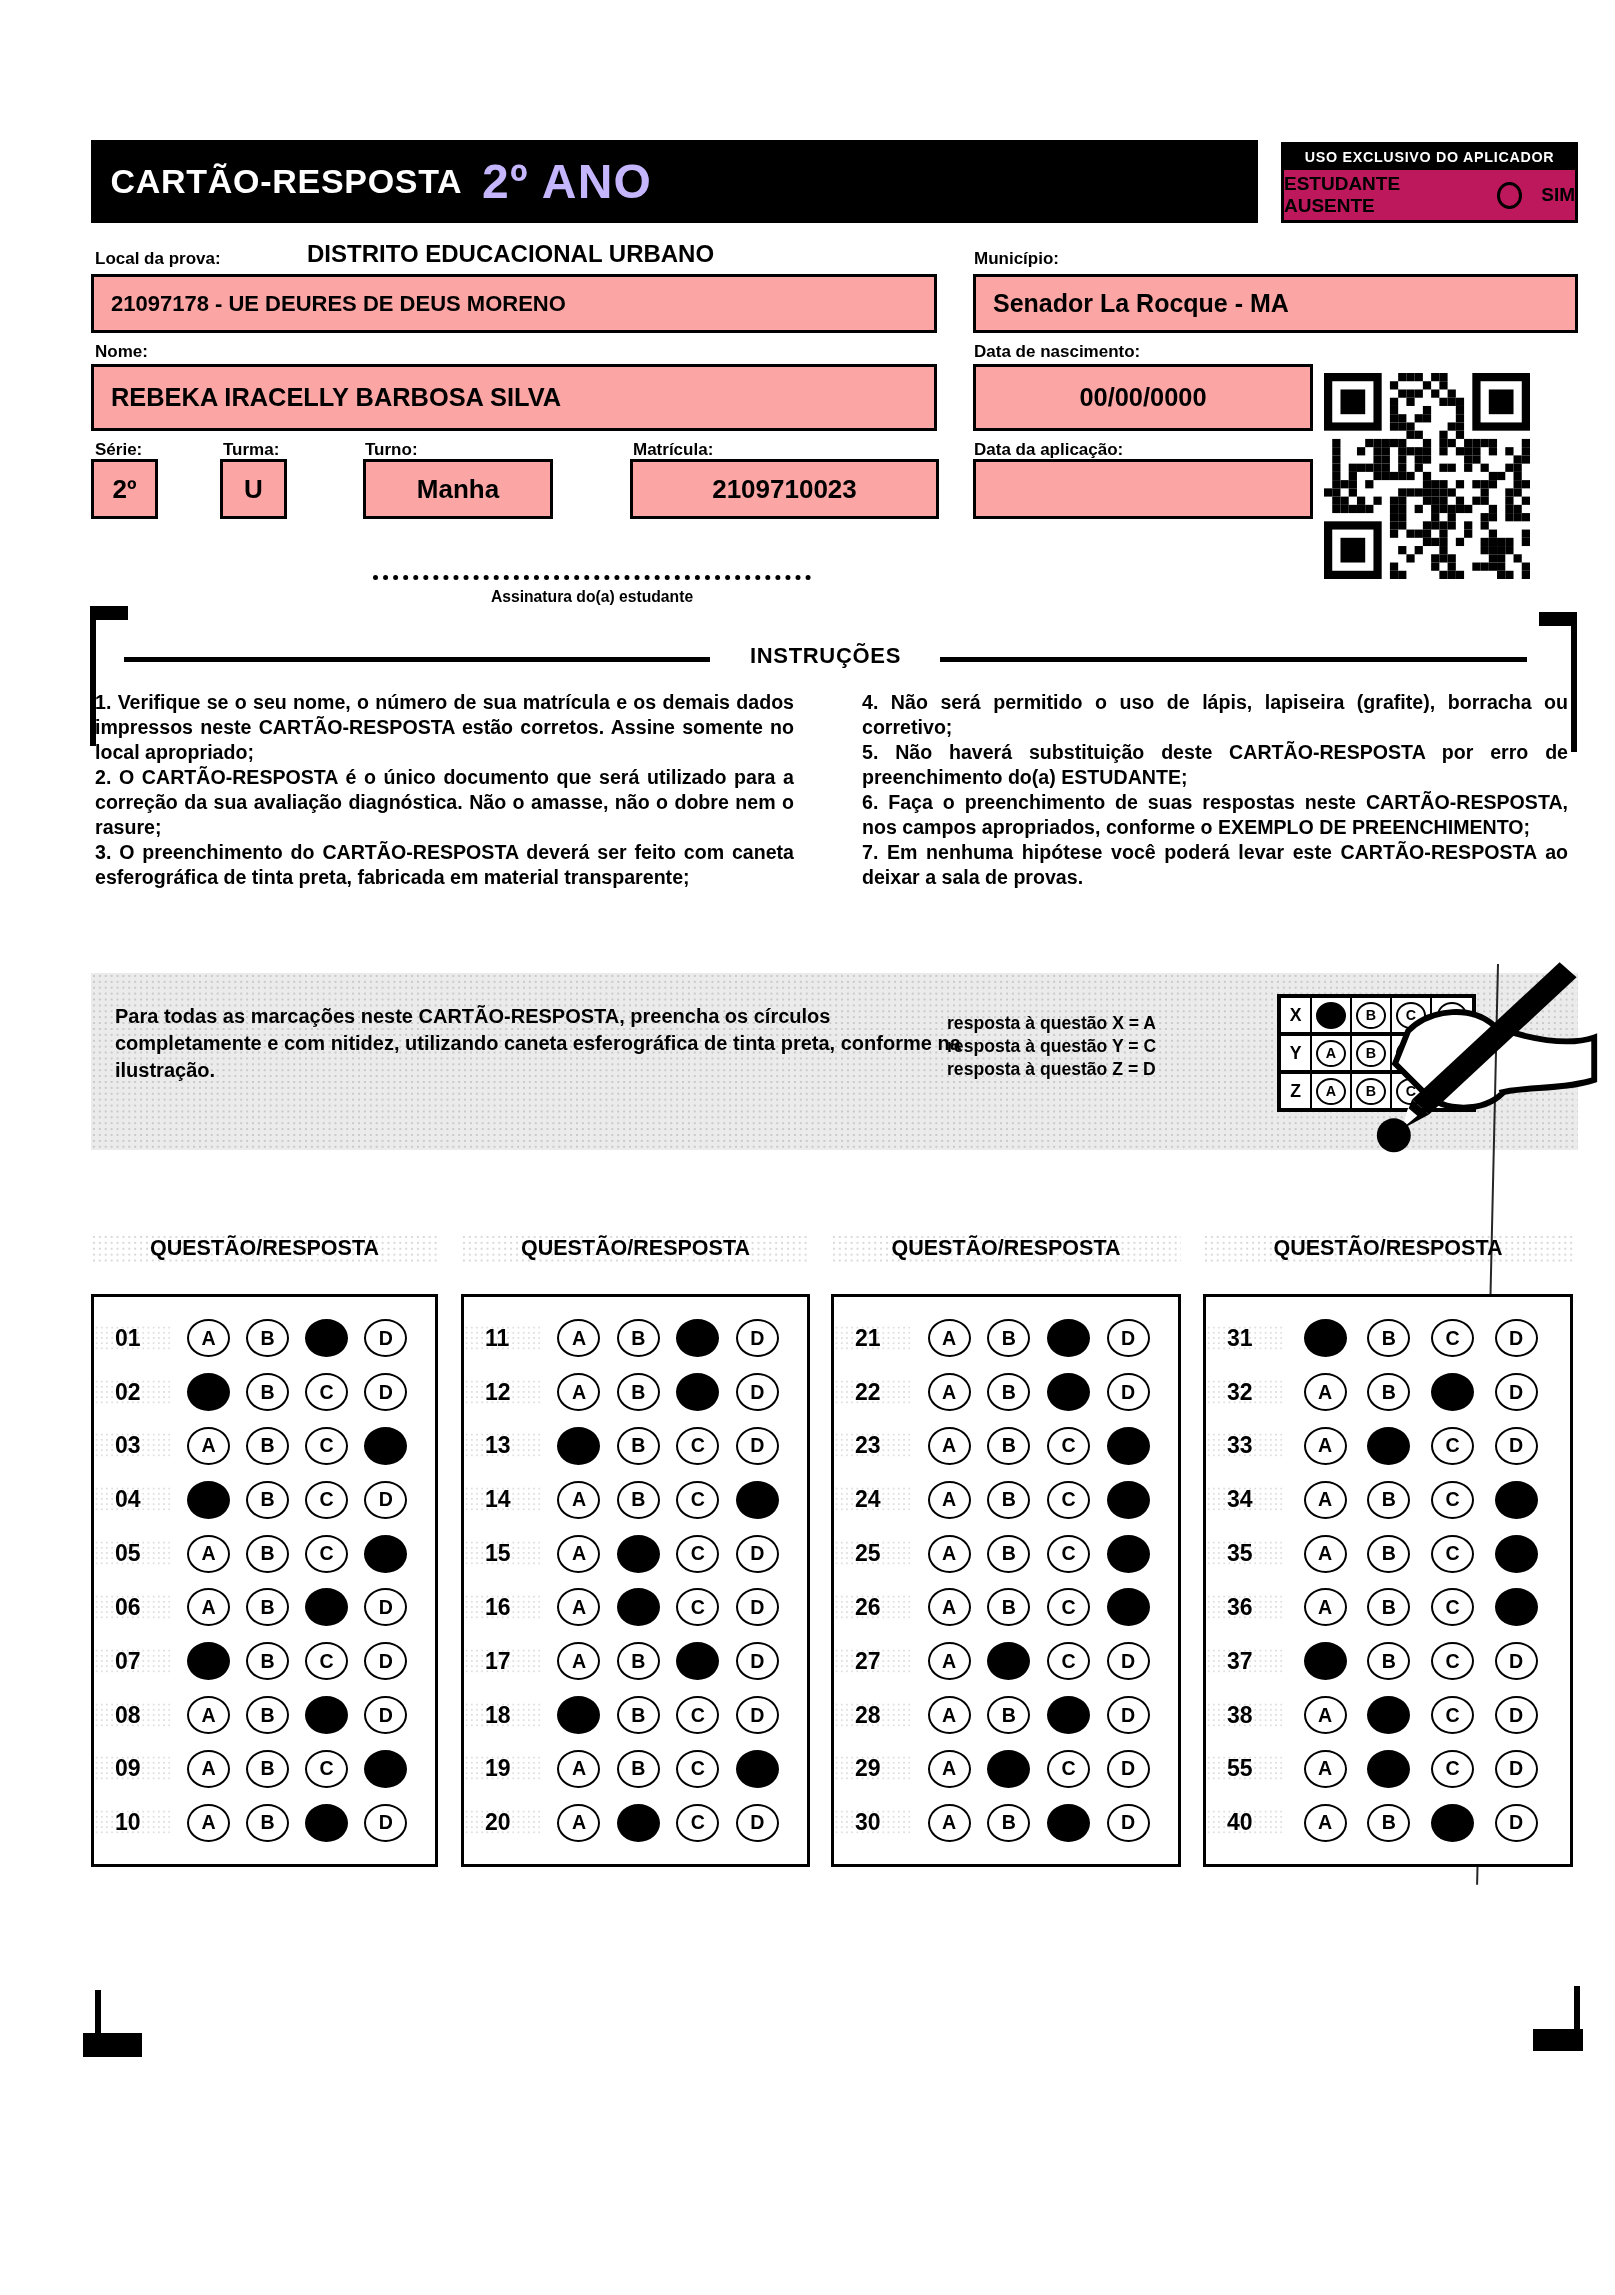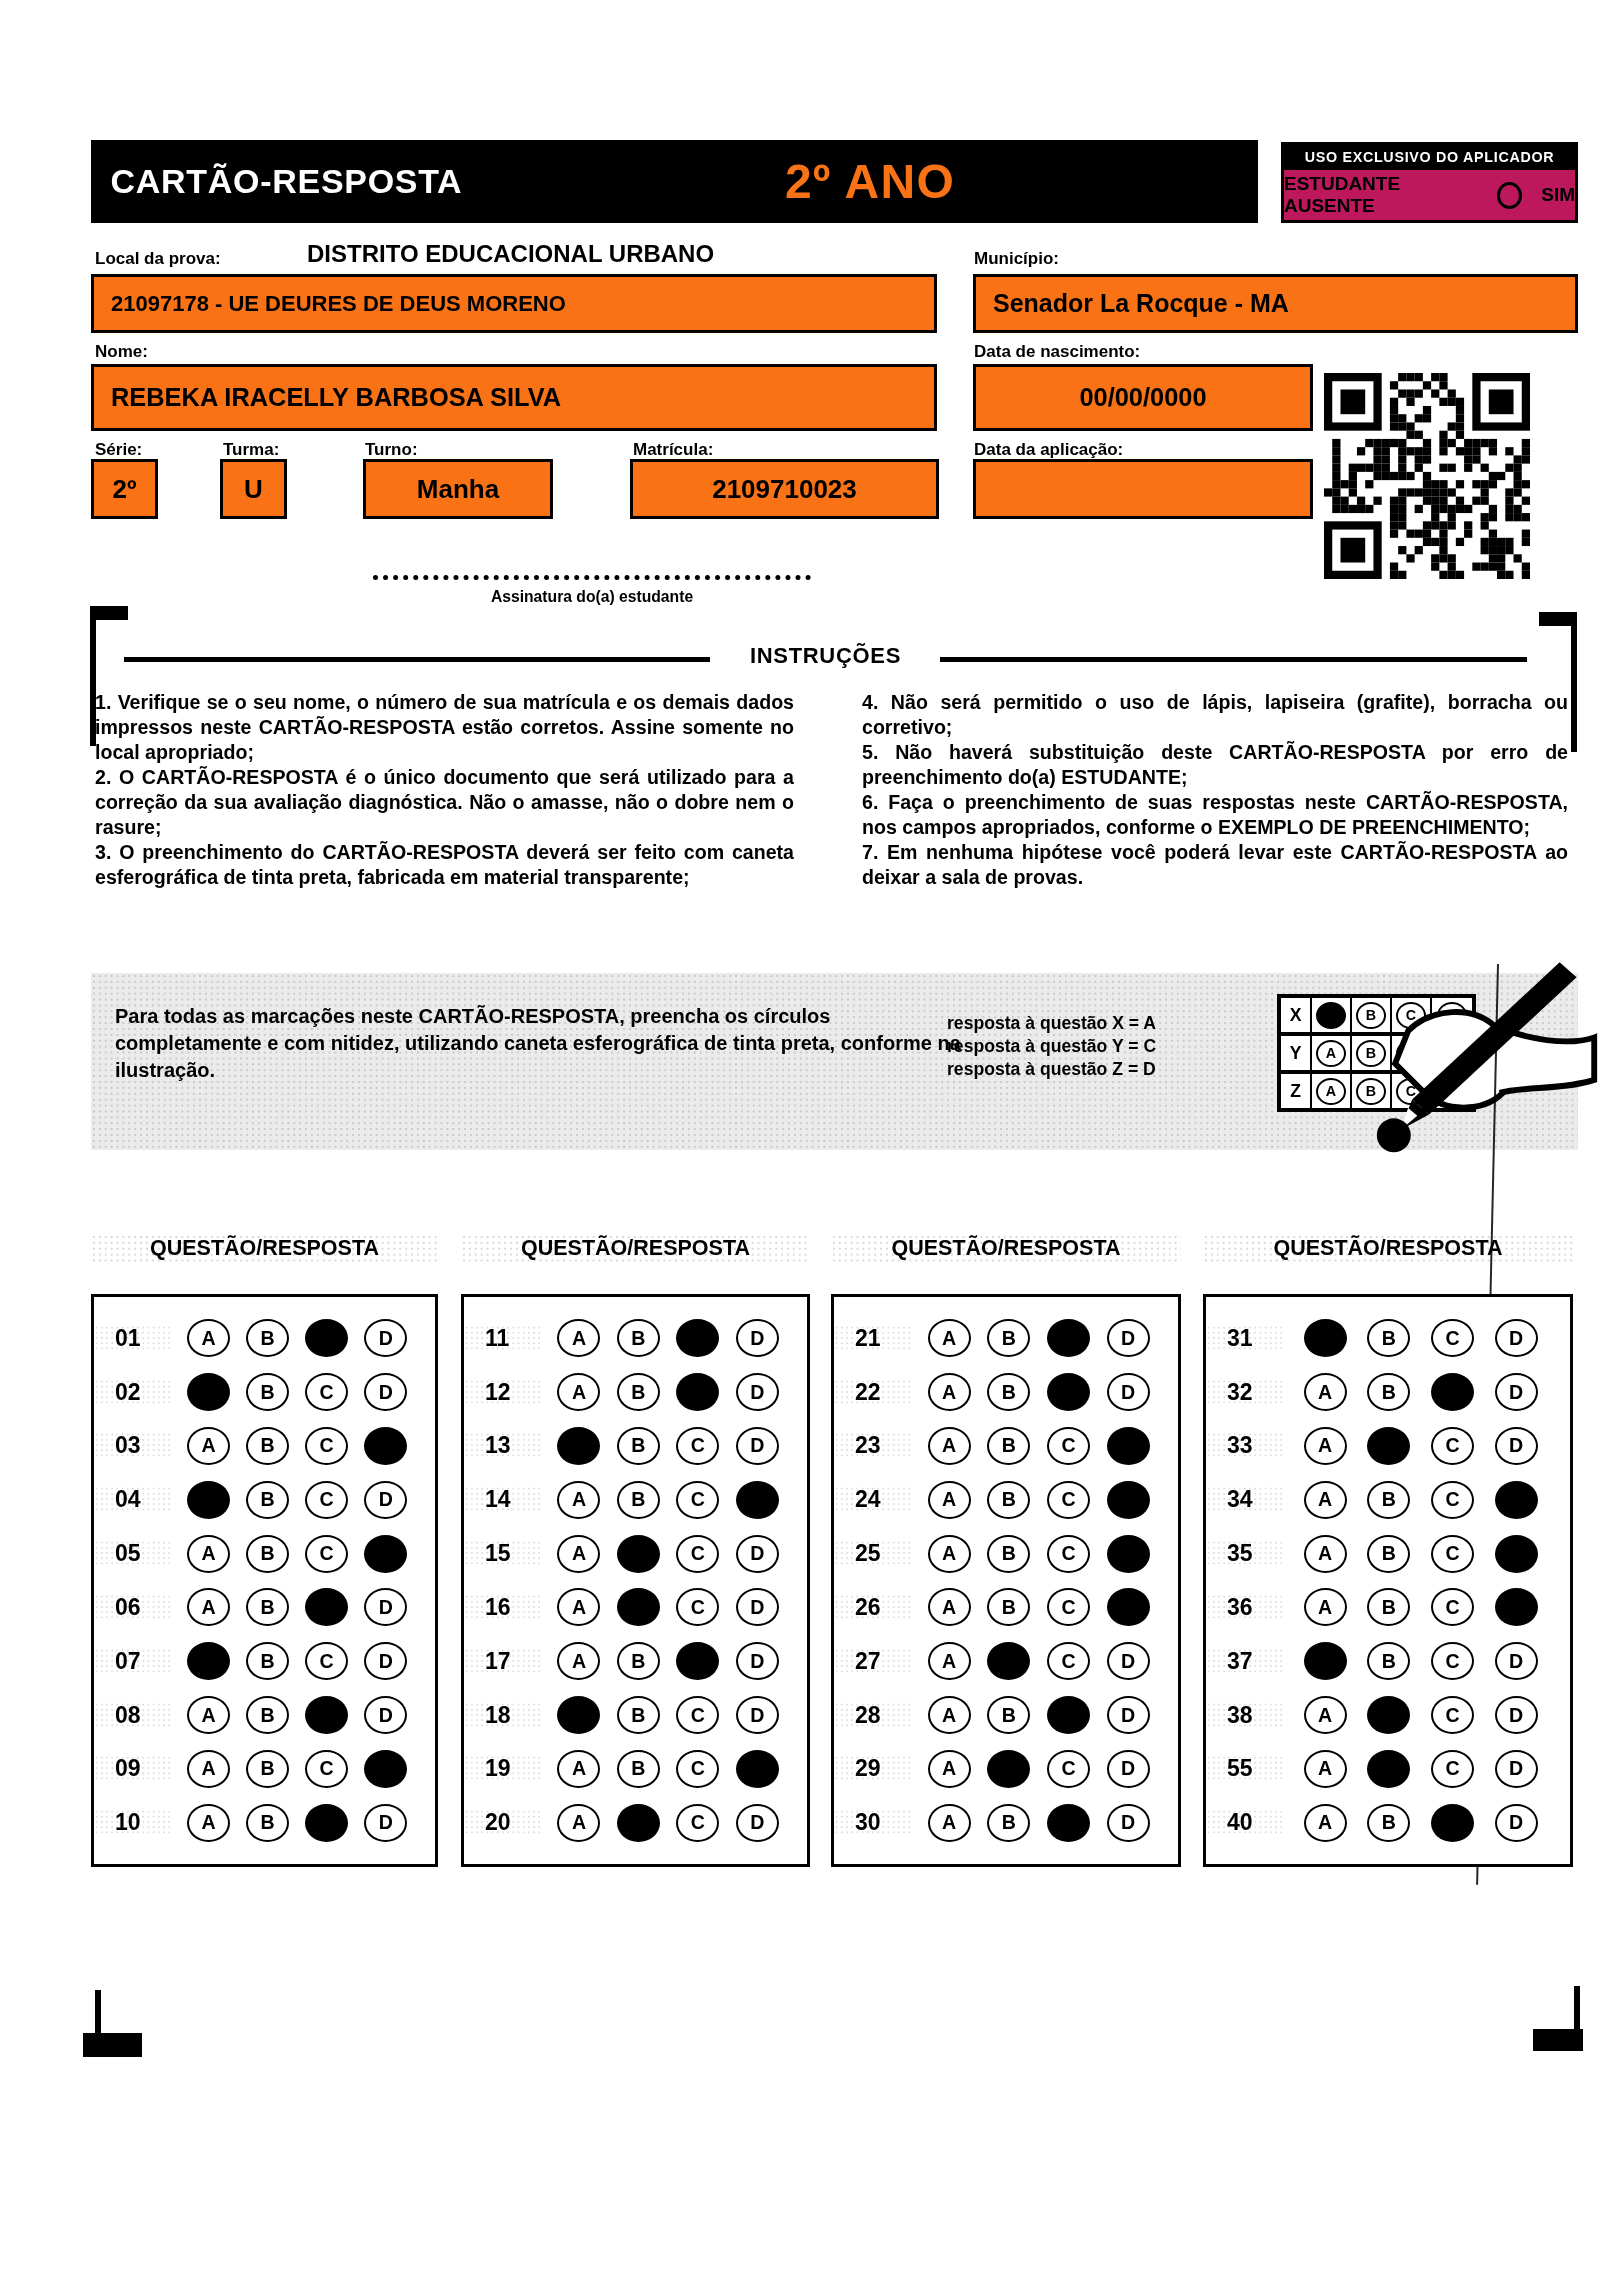--- a/index.html
+++ b/index.html
@@ -6,31 +6,31 @@
   html,body { width:1615px; height:2295px; background:#fff; }
   body { position:relative; font-family:"Liberation Sans", sans-serif; font-weight:700; color:#000; overflow:hidden; }
   .abs { position:absolute; }
 
   
   .header-bar { left:91px; top:140px; width:1167px; height:83px; background:#000;
     display:flex; align-items:center; }
   .header-title { color:#fff; font-size:34px; width:391px; text-align:center; letter-spacing:0.7px; }
   .header-inset { background:#fff; height:67px; width:535px; display:flex; align-items:center;
     justify-content:center; font-size:31px; }
-  .header-grade { color:#f97316; font-size:48px; flex:1; text-align:center; letter-spacing:1.3px; }
+  .header-grade { color:#c4b5fd; font-size:48px; flex:1; text-align:left; letter-spacing:1.3px; }
 
   .examiner-box { left:1281px; top:142px; width:297px; height:81px; border:3.3px solid #000; background:#be185d; }
   .examiner-head { background:#000; color:#fff; font-size:14.3px; text-align:center; height:25px;
     line-height:25px; letter-spacing:0.7px; }
   .examiner-body { display:flex; align-items:center; justify-content:center; gap:19px; height:50px; font-size:19px; }
   .absent-bubble { width:27px; height:27px; border:3.3px solid #000; border-radius:50%; display:inline-block; }
 
   
   .lbl { font-size:17px; }
-  .fbox { border:3.9px solid #000; background:#f97316; display:flex; align-items:center; }
+  .fbox { border:3.9px solid #000; background:#fca5a5; display:flex; align-items:center; }
   .fbox .val { padding-left:17px; font-size:23.5px; }
   .fbox.centered { justify-content:center; }
   .fbox.centered .val { padding:0; }
 
   
   .sig-line { left:373px; top:575px; width:438px; border-top:5.9px dotted #000; }
   .sig-label { left:373px; top:588px; width:438px; text-align:center; font-size:15.7px; }
 
   
   .mark { background:#000; }

